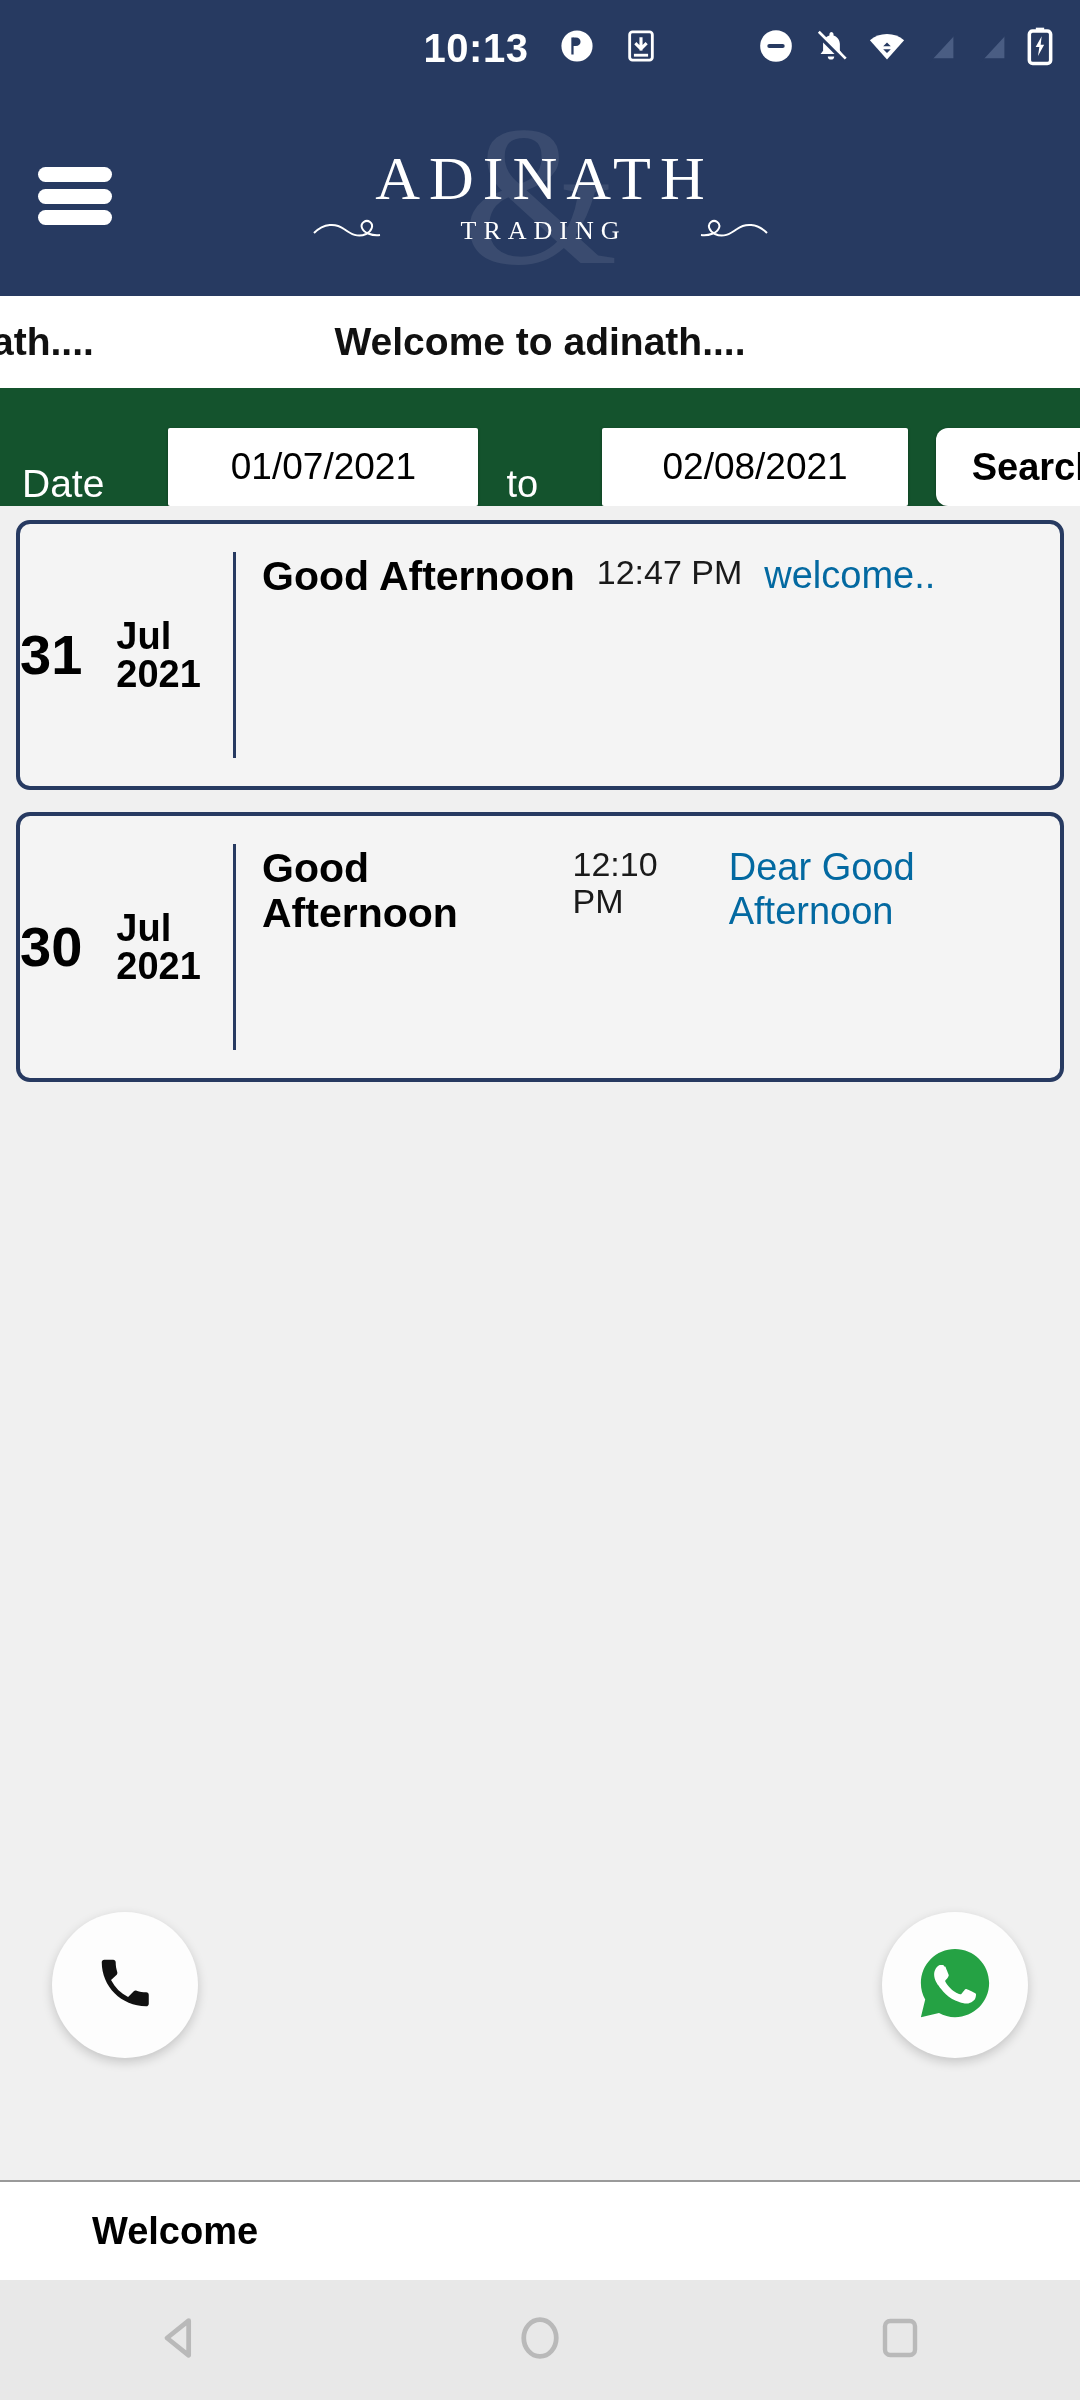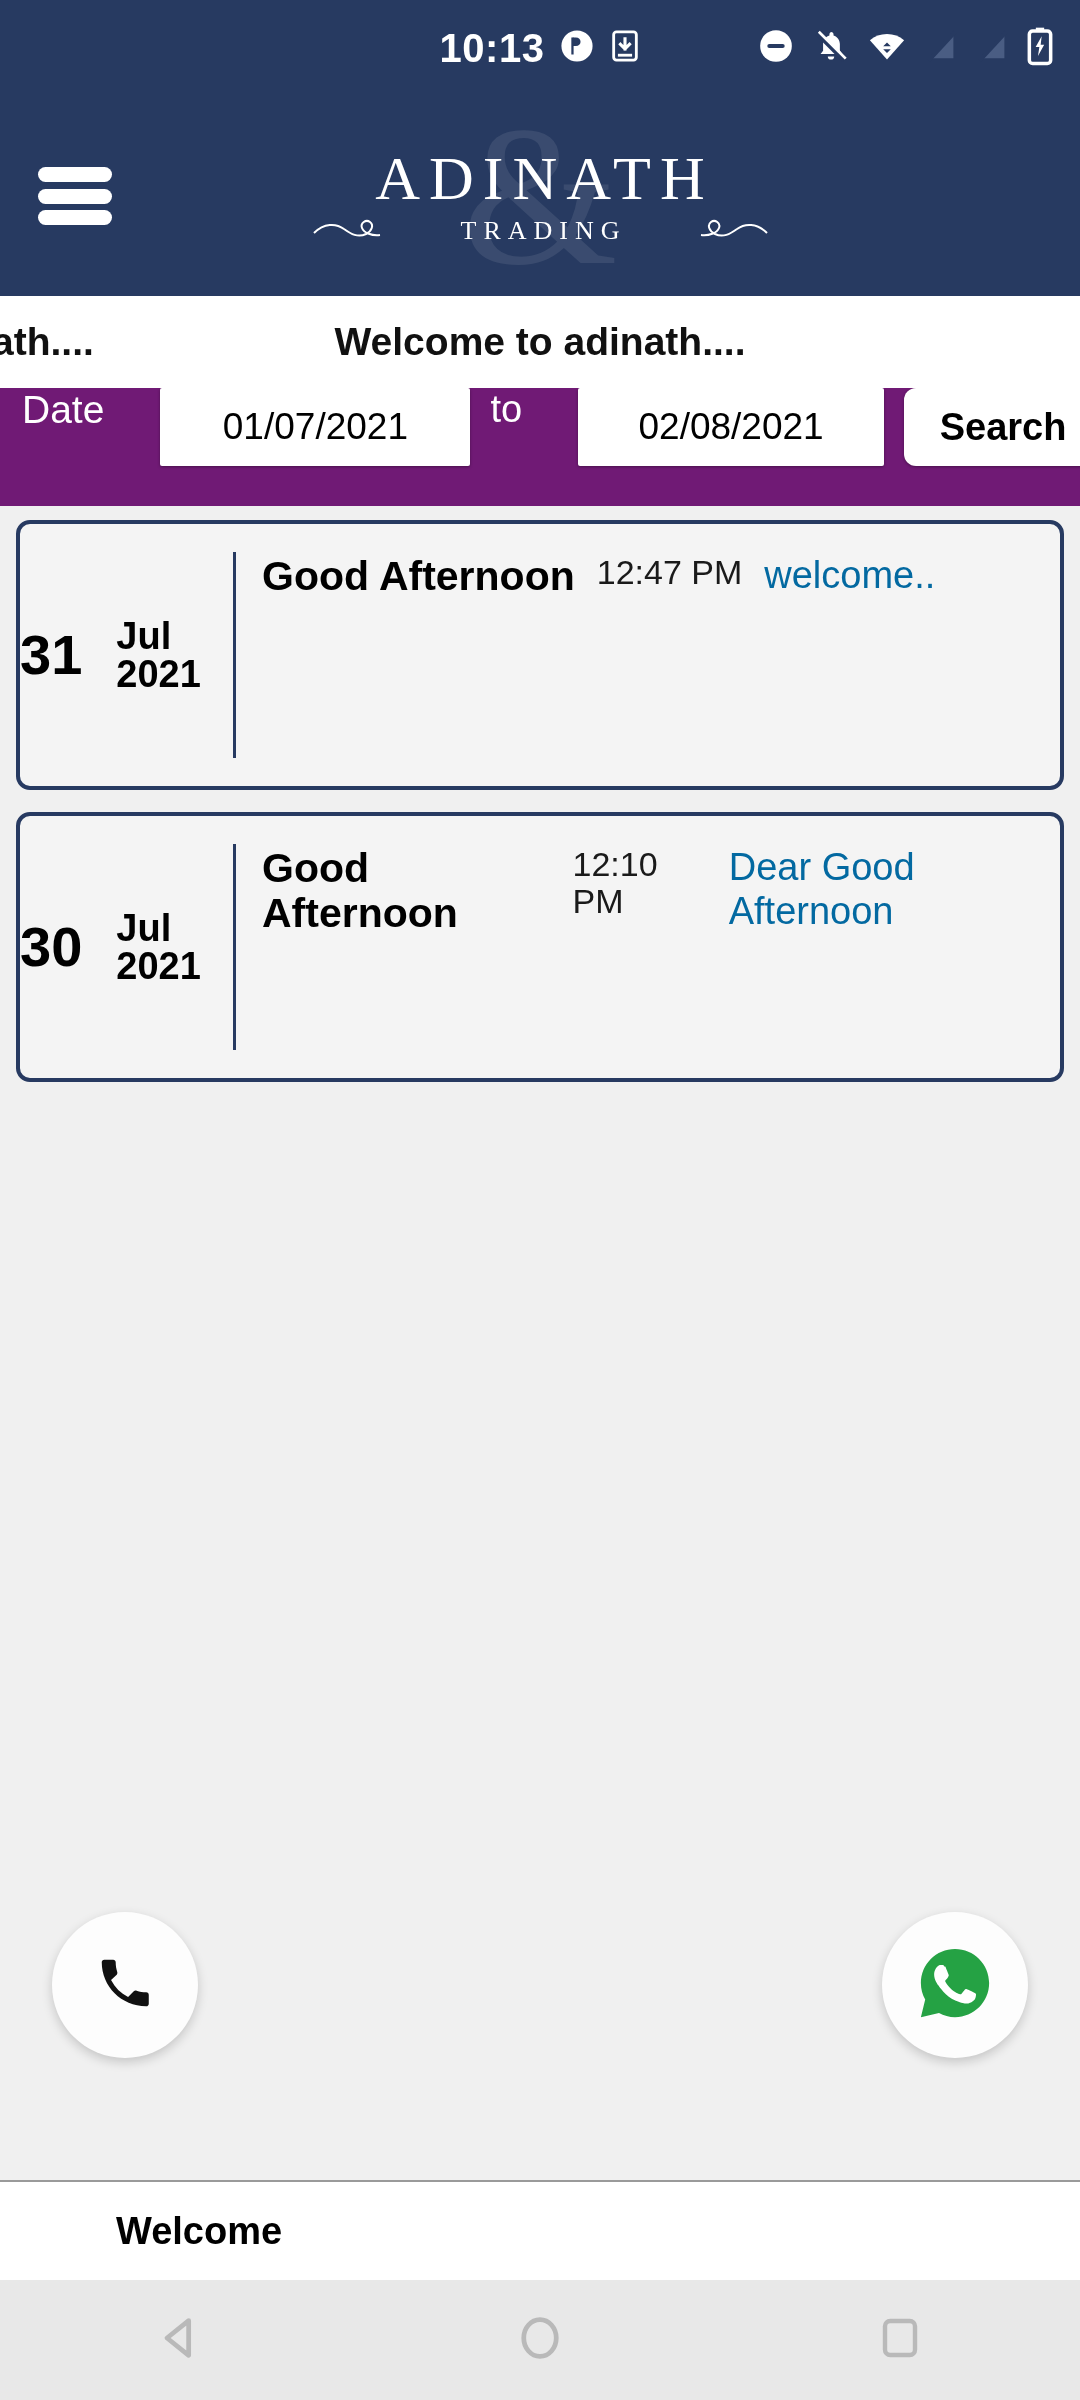--- a/index.html
+++ b/index.html
@@ -10,21 +10,21 @@
     overflow:hidden;
   }
   .phone { position:relative; width:1080px; height:2400px; display:flex; flex-direction:column; background:#f0f0f0; }
 
   
   .statusbar {
     height:96px; background:#273A61; color:#fff;
     display:flex; align-items:center; position:relative; flex:none;
   }
   .sb-center { position:absolute; left:0; right:0; top:0; bottom:0;
-               display:flex; align-items:center; justify-content:center; gap:16px; }
+               display:flex; align-items:center; justify-content:center; gap:32px; }
   .sb-clock { font-size:40px; font-weight:700; letter-spacing:0.5px; line-height:1; }
   .sb-right { position:absolute; right:26px; top:0; bottom:0;
               display:flex; align-items:center; gap:17px; }
   .ic { display:block; }
 
   
   .appbar {
     height:200px; background:#273A61; position:relative; flex:none;
     display:flex; align-items:center;
   }
@@ -60,22 +60,22 @@
     position:absolute; left:-8px; top:50%; transform:translateY(-50%);
     font-size:39px; font-weight:700; color:#111; white-space:nowrap;
   }
   .marquee-main {
     position:absolute; left:50%; top:50%; transform:translate(-50%,-50%);
     font-size:39px; font-weight:700; color:#111; white-space:nowrap;
   }
 
   
   .filter-bar {
-    height:118px; background:#701a75; flex:none;
-    display:flex; align-items:flex-start; padding:0 22px; gap:20px;
+    height:118px; background:#14532d; flex:none;
+    display:flex; align-items:flex-end; padding:0 22px; gap:28px;
   }
   .filter-label { color:#fff; font-size:39px; font-weight:400; }
   .date-input {
     background:#fff; border:none; border-radius:2px;
     height:78px; font-size:37px; color:#000; text-align:center;
     font-family:Liberation Sans, sans-serif;
     box-shadow:0 1px 3px rgba(0,0,0,.35);
     margin-left:36px;
   }
   .date-input.first { width:310px; }
@@ -112,21 +112,21 @@
     position:absolute; width:146px; height:146px; border-radius:50%;
     background:#fdfdfd; display:flex; align-items:center; justify-content:center;
     box-shadow:0 4px 11px rgba(0,0,0,.18); cursor:pointer;
   }
   .fab-call { left:52px; bottom:122px; }
   .fab-whatsapp { right:52px; bottom:122px; }
 
   
   .bottom-bar {
     height:100px; background:#fff; border-top:2px solid #9a9a9a; flex:none;
-    display:flex; align-items:center; padding-left:116px;
+    display:flex; align-items:center; padding-left:92px;
   }
   .bottom-bar-text { font-size:38px; font-weight:700; color:#000; }
 
   
   .navbar {
     height:120px; background:#e8e8e8; flex:none;
     display:flex; align-items:center; justify-content:space-around;
   }
   .nav-btn { width:150px; height:120px; display:flex; align-items:center; justify-content:center; cursor:pointer; }
 </style>

